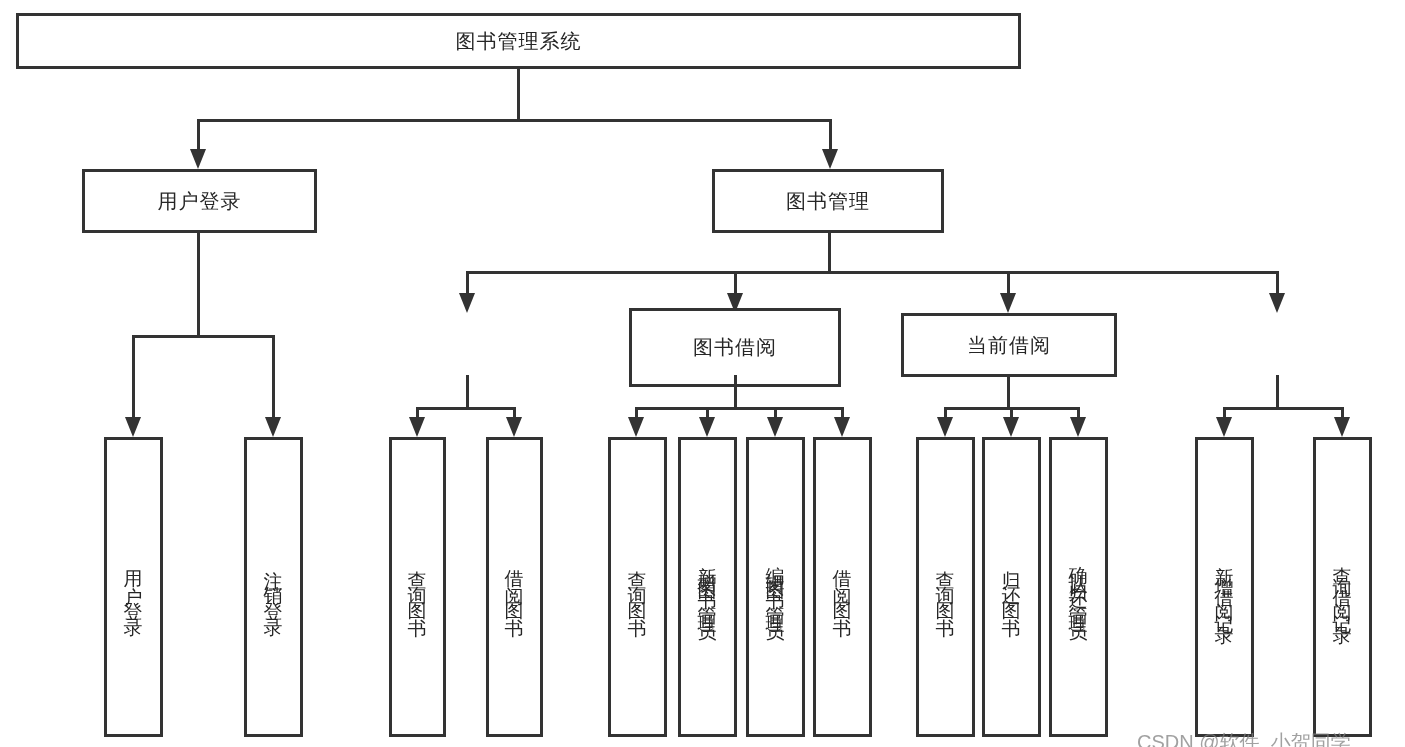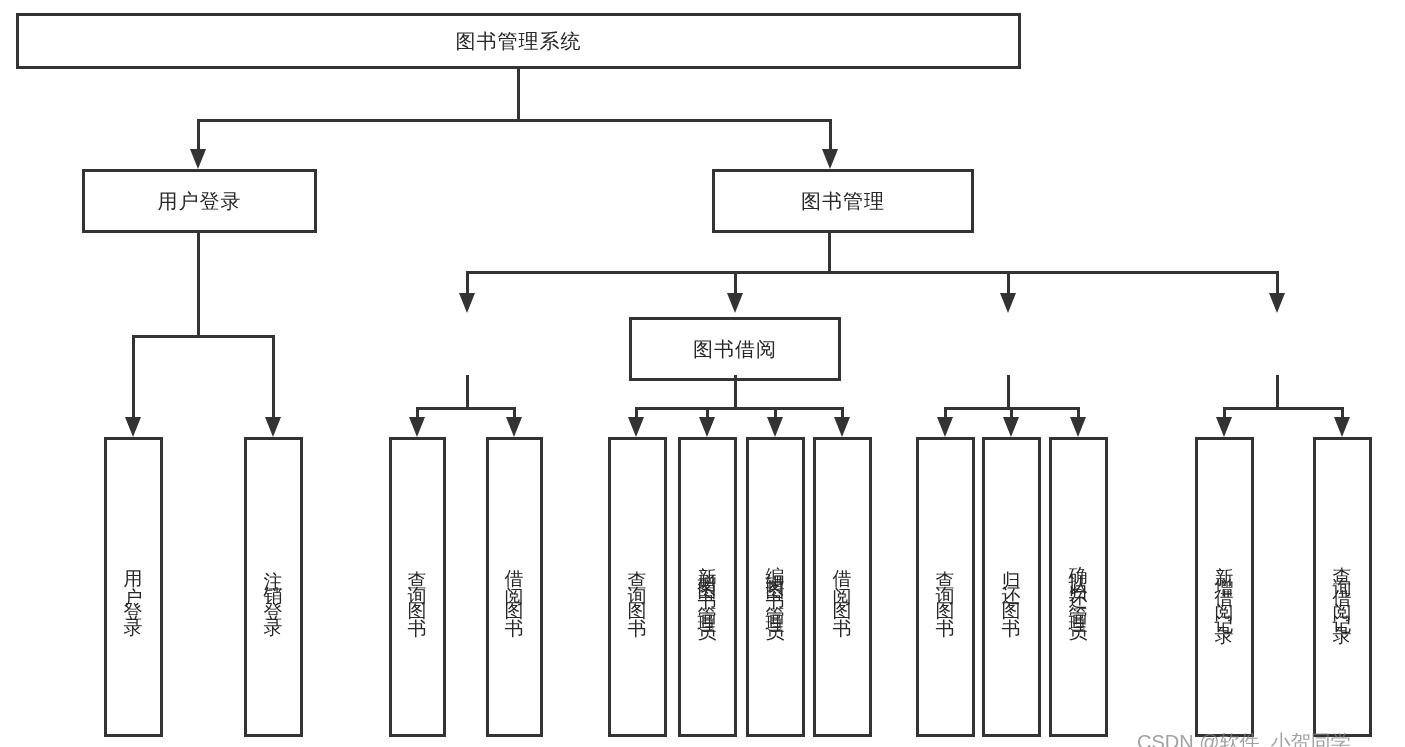--- a/index.html
+++ b/index.html
@@ -87,21 +87,21 @@
   <div class="vline" style="left:517px;top:66px;height:56px"></div>
   <div class="hline" style="left:197px;top:119px;width:635px"></div>
   <div class="vline" style="left:197px;top:119px;height:32px"></div>
   <div class="arrow" style="left:190px;top:149px"></div>
   <div class="vline" style="left:829px;top:119px;height:32px"></div>
   <div class="arrow" style="left:822px;top:149px"></div>
 
   <div class="hbox" style="left:82px;top:169px;width:235px;height:64px">
     <span class="hlabel">用户登录</span>
   </div>
-  <div class="hbox" style="left:712px;top:169px;width:262px;height:64px">
+  <div class="hbox" style="left:712px;top:169px;width:232px;height:64px">
     <span class="hlabel">图书管理</span>
   </div>
 
   <div class="vline" style="left:197px;top:231px;height:106px"></div>
   <div class="hline" style="left:132px;top:335px;width:143px"></div>
   <div class="vline" style="left:132px;top:335px;height:84px"></div>
   <div class="arrow" style="left:125px;top:417px"></div>
   <div class="vline" style="left:272px;top:335px;height:84px"></div>
   <div class="arrow" style="left:265px;top:417px"></div>
 
@@ -109,22 +109,25 @@
   <div class="hline" style="left:466px;top:271px;width:813px"></div>
   <div class="vline" style="left:466px;top:271px;height:24px"></div>
   <div class="arrow" style="left:459px;top:293px"></div>
   <div class="vline" style="left:734px;top:271px;height:24px"></div>
   <div class="arrow" style="left:727px;top:293px"></div>
   <div class="vline" style="left:1007px;top:271px;height:24px"></div>
   <div class="arrow" style="left:1000px;top:293px"></div>
   <div class="vline" style="left:1276px;top:271px;height:24px"></div>
   <div class="arrow" style="left:1269px;top:293px"></div>
 
-  <div class="hbox" style="left:629px;top:317px;width:212px;height:64px">
+  <div class="hbox" style="left:629px;top:308px;width:212px;height:79px">
     <span class="hlabel">图书借阅</span>
+  </div>
+  <div class="hbox" style="left:901px;top:313px;width:216px;height:64px">
+    <span class="hlabel">当前借阅</span>
   </div>
 
   <div class="vline" style="left:466px;top:375px;height:34px"></div>
   <div class="hline" style="left:416px;top:407px;width:100px"></div>
   <div class="vline" style="left:416px;top:407px;height:12px"></div>
   <div class="arrow" style="left:409px;top:417px"></div>
   <div class="vline" style="left:513px;top:407px;height:12px"></div>
   <div class="arrow" style="left:506px;top:417px"></div>
 
   <div class="vline" style="left:734px;top:375px;height:34px"></div>

